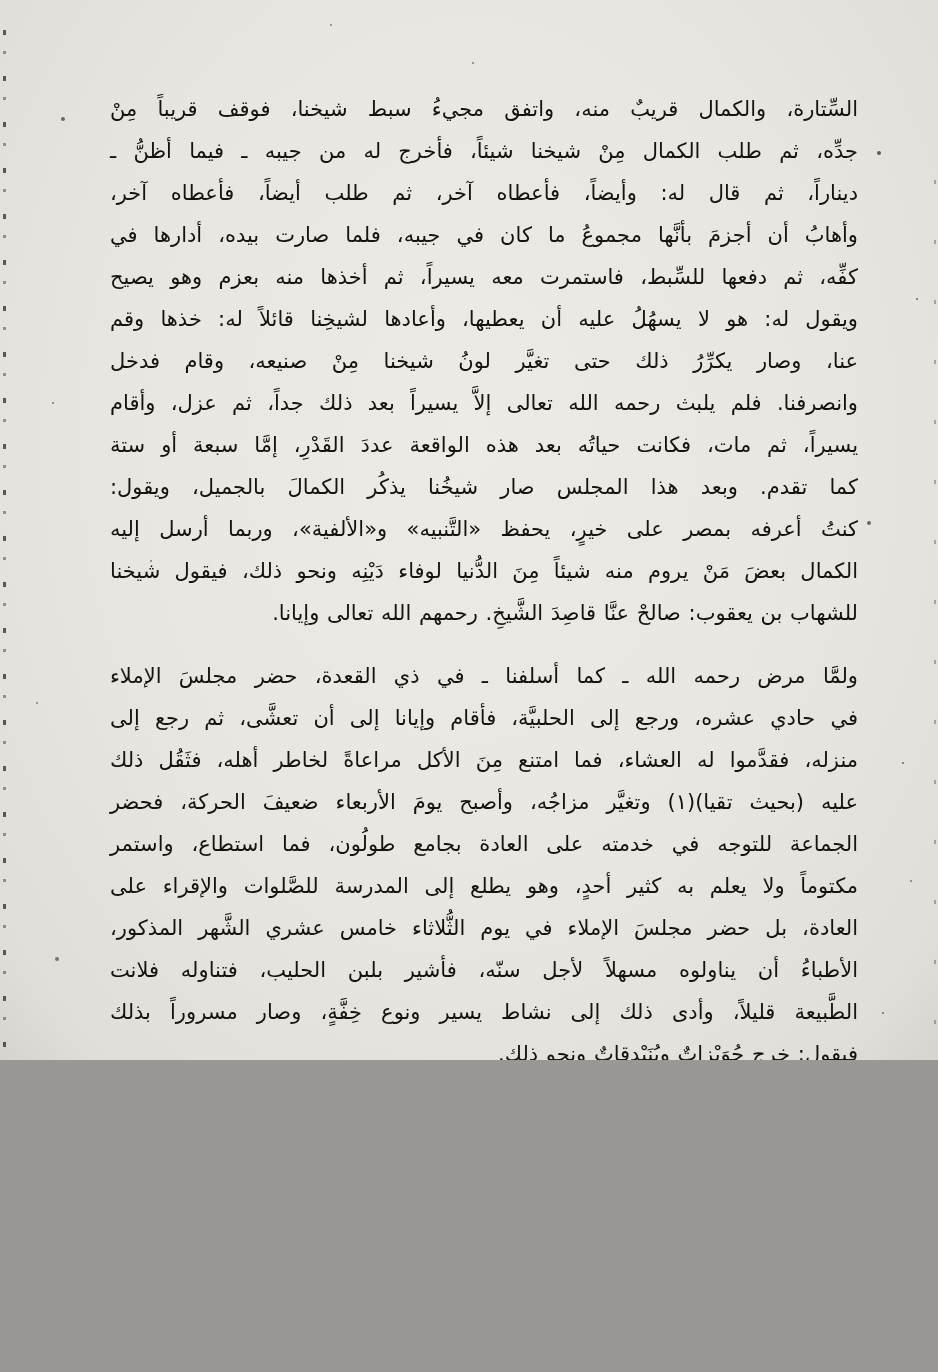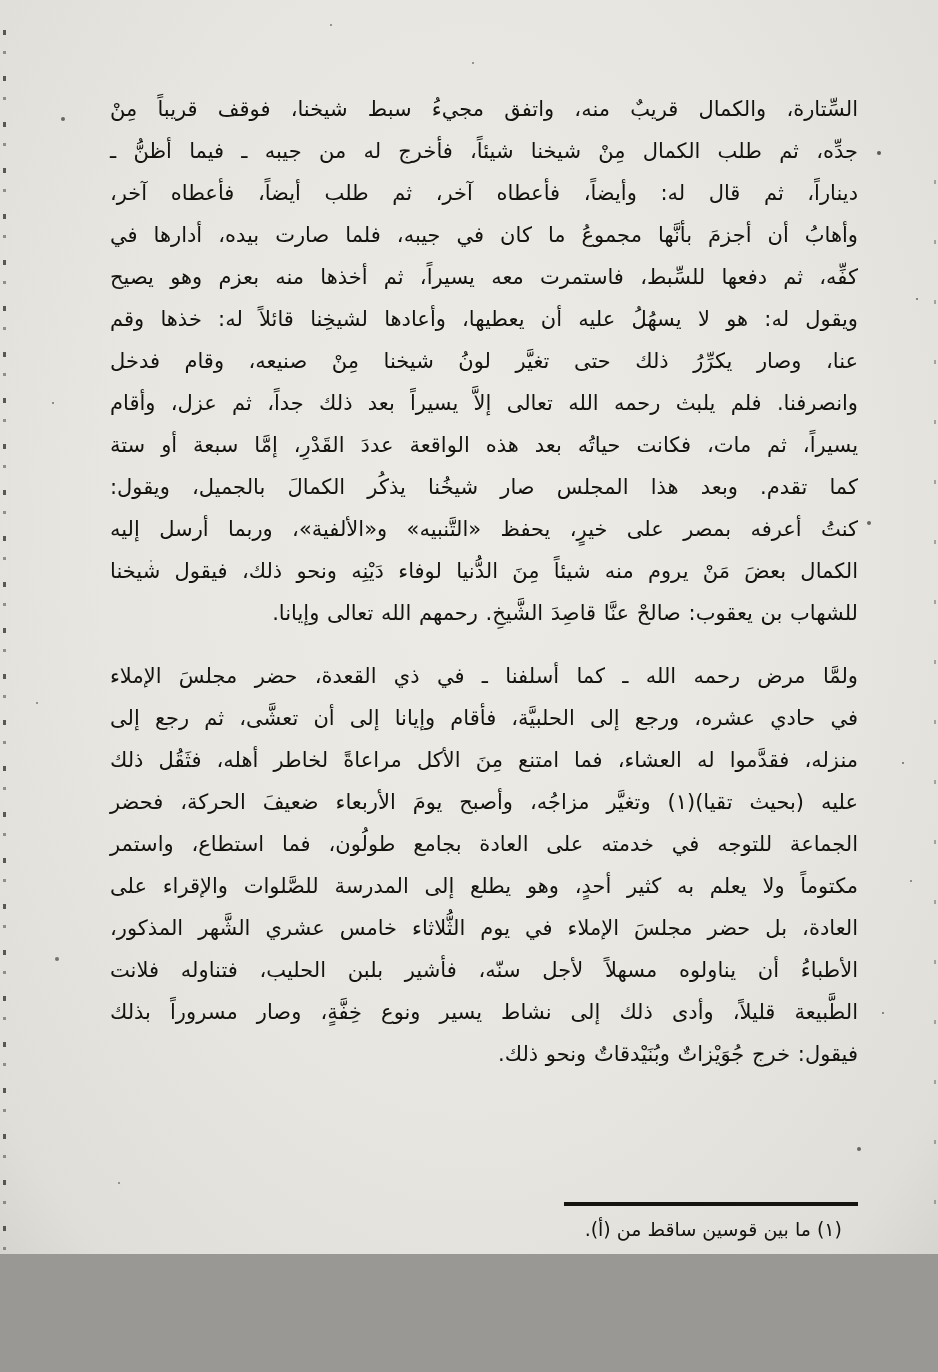--- a/index.html
+++ b/index.html
@@ -3,21 +3,21 @@
 <meta charset="utf-8">
 <style>
   html, body {
     margin: 0;
     padding: 0;
     background: #9a9894;
   }
   .page {
     position: relative;
     width: 938px;
-    height: 1254px;
+    height: 1060px;
     margin: 0 auto;
     background: radial-gradient(ellipse at 50% 42%, #edebe6 0%, #e8e6e1 55%, #e0ded8 90%, #d6d4ce 100%);
     overflow: hidden;
     font-family: "DejaVu Sans", sans-serif;
     color: #15130f;
   }
   .text-block {
     position: absolute;
     top: 88px;
     right: 80px;

